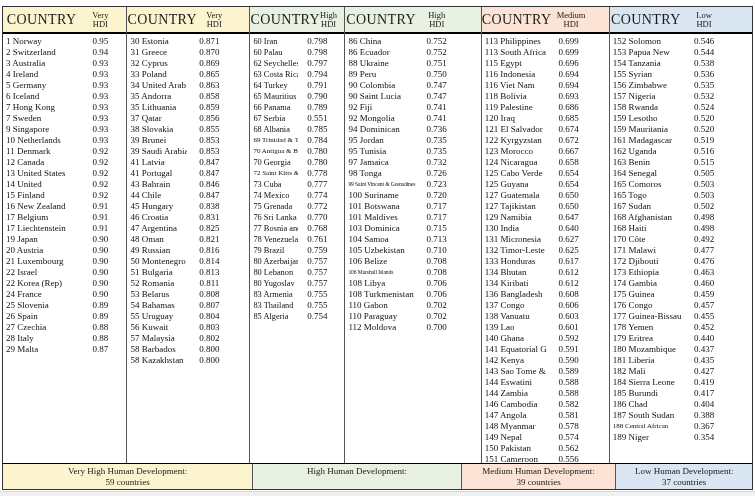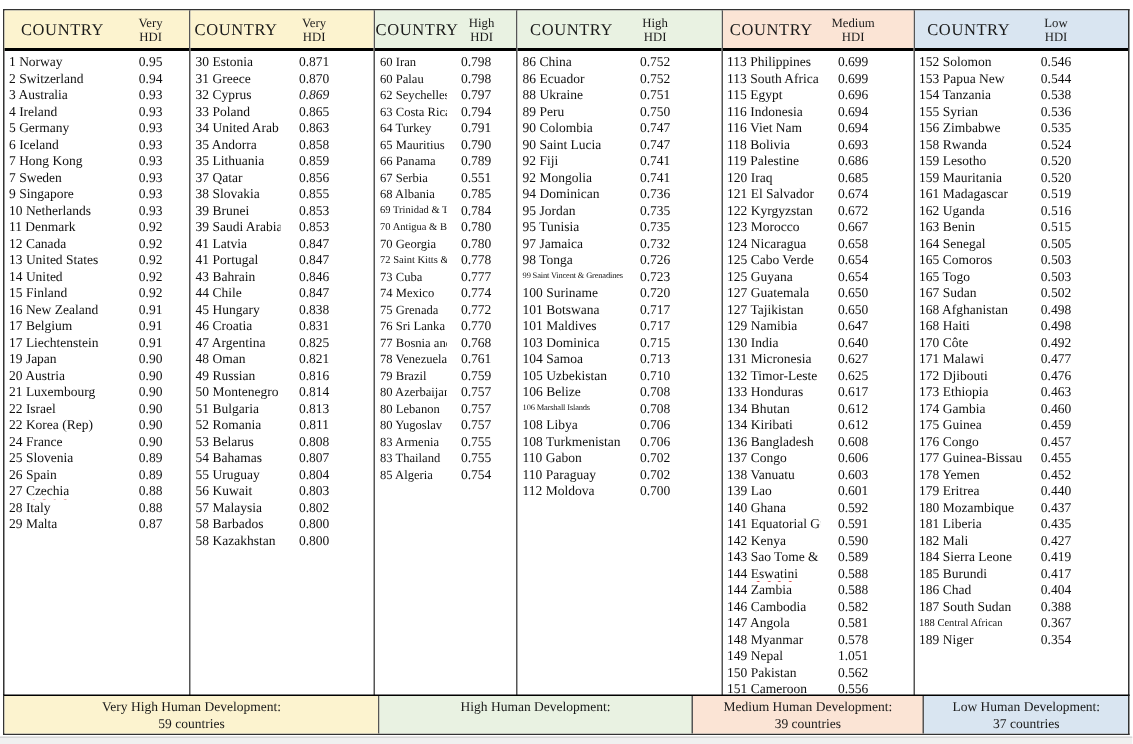--- a/index.html
+++ b/index.html
@@ -4,21 +4,21 @@
 <style>
   * { box-sizing: border-box; margin: 0; padding: 0; }
   html,body { width:755px; height:496px; overflow:hidden; background:#ffffff;
               font-family:"Liberation Serif", serif; color:#111; }
   .page { position:relative; width:755px; height:496px; background:#fff; }
   .hdi-table { position:absolute; left:2px; top:6px; width:751px;
                border:1px solid #333; border-bottom:none; display:flex; background:#fff; }
   .group { border-right:1px solid #555; }
   .group:last-child { border-right:none; }
   .ghead { height:27px; display:flex; align-items:center; border-bottom:2px solid #000; }
-  .gh-country { flex:1; text-align:center; font-size:11px; letter-spacing:0.4px; color:#1a1a1a; }
+  .gh-country { flex:1; text-align:center; font-size:14px; letter-spacing:0.4px; color:#1a1a1a; }
   .gh-val { text-align:center; font-size:8.5px; line-height:8.5px; white-space:pre-line; color:#1a1a1a; }
   .gbody { height:430px; padding-top:2px; }
   .row { display:flex; height:11px; line-height:11px; align-items:center; }
   .nm { flex:1; font-size:9px; white-space:nowrap; overflow:hidden; padding-left:3px; }
   .vl { font-size:9px; text-align:center; }
   .g2 .nm { font-size:8.4px; }
   .sz-s { font-size:7px !important; }
   .sz-t { font-size:5.6px !important; letter-spacing:-0.1px; }
   .wavy { text-decoration:underline; text-decoration-style:wavy;
           text-decoration-color:#e03030; text-decoration-thickness:1px; text-underline-offset:2px; }
@@ -170,21 +170,21 @@
           <div class="row">
             <span class="nm">30 Estonia</span>
             <span class="vl" style="width: 44px; margin-right: 18px;">0.871</span>
           </div>
           <div class="row">
             <span class="nm">31 Greece</span>
             <span class="vl" style="width: 44px; margin-right: 18px;">0.870</span>
           </div>
           <div class="row">
             <span class="nm">32 Cyprus</span>
-            <span class="vl" style="width: 44px; margin-right: 18px; font-style: italic;">0.869</span>
+            <span class="vl" style="width: 44px; margin-right: 18px;">0.869</span>
           </div>
           <div class="row">
             <span class="nm">33 Poland</span>
             <span class="vl" style="width: 44px; margin-right: 18px;">0.865</span>
           </div>
           <div class="row">
             <span class="nm">34 United Arab</span>
             <span class="vl" style="width: 44px; margin-right: 18px;">0.863</span>
           </div>
           <div class="row">
@@ -665,21 +665,21 @@
           <div class="row">
             <span class="nm">147 Angola</span>
             <span class="vl" style="width: 44px; margin-right: 18px;">0.581</span>
           </div>
           <div class="row">
             <span class="nm">148 Myanmar</span>
             <span class="vl" style="width: 44px; margin-right: 18px;">0.578</span>
           </div>
           <div class="row">
             <span class="nm">149 Nepal</span>
-            <span class="vl" style="width: 44px; margin-right: 18px;">1.051</span>
+            <span class="vl" style="width: 44px; margin-right: 18px;">0.574</span>
           </div>
           <div class="row">
             <span class="nm">150 Pakistan</span>
             <span class="vl" style="width: 44px; margin-right: 18px;">0.562</span>
           </div>
           <div class="row">
             <span class="nm">151 Cameroon</span>
             <span class="vl" style="width: 44px; margin-right: 18px;">0.556</span>
           </div>
         </div>
@@ -705,20 +705,24 @@
           </div>
           <div class="row">
             <span class="nm">155 Syrian</span>
             <span class="vl" style="width: 44px; margin-right: 26px;">0.536</span>
           </div>
           <div class="row">
             <span class="nm">156 Zimbabwe</span>
             <span class="vl" style="width: 44px; margin-right: 26px;">0.535</span>
           </div>
           <div class="row">
+            <span class="nm">157 Nigeria</span>
+            <span class="vl" style="width: 44px; margin-right: 26px;">0.532</span>
+          </div>
+          <div class="row">
             <span class="nm">158 Rwanda</span>
             <span class="vl" style="width: 44px; margin-right: 26px;">0.524</span>
           </div>
           <div class="row">
             <span class="nm">159 Lesotho</span>
             <span class="vl" style="width: 44px; margin-right: 26px;">0.520</span>
           </div>
           <div class="row">
             <span class="nm">159 Mauritania</span>
             <span class="vl" style="width: 44px; margin-right: 26px;">0.520</span>

